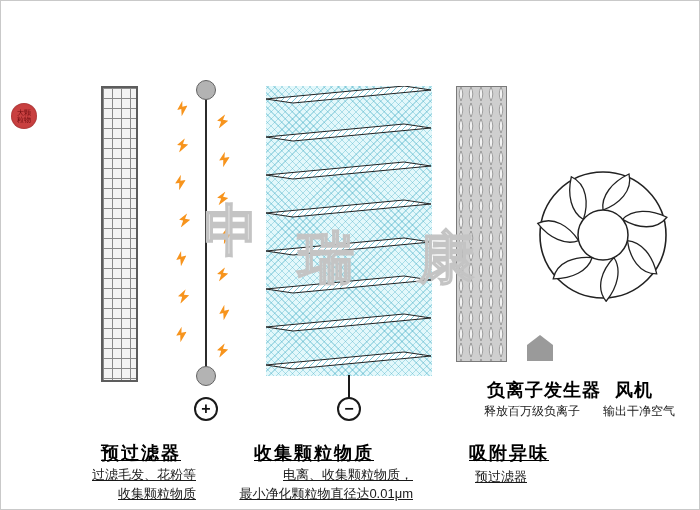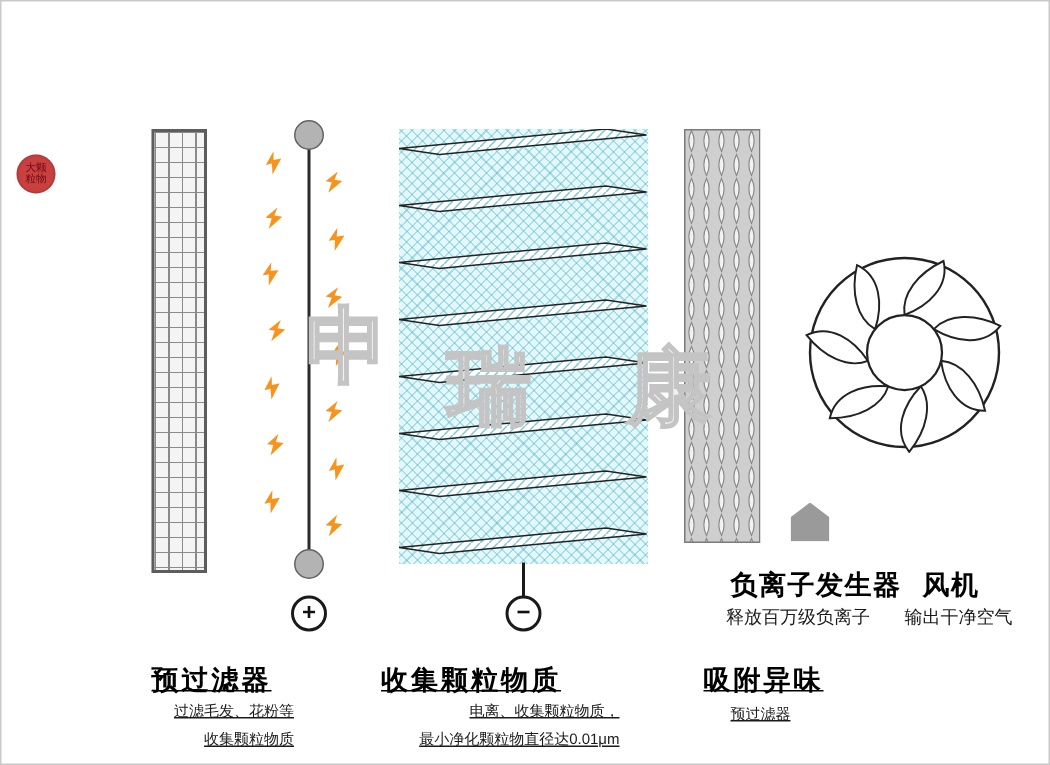--- a/index.html
+++ b/index.html
@@ -61,21 +61,21 @@
   .fan{position:absolute;left:535px;top:167px;}
   
   .wm{
     position:absolute;font-size:56px;font-weight:700;letter-spacing:0;
     color:rgba(200,200,200,.25);-webkit-text-stroke:1.5px var(--watermark,#c4c4c4);
     pointer-events:none;user-select:none;
   }
   
   .label{position:absolute;text-align:right;text-decoration:underline;}
   .title{font-size:18px;font-weight:bold;letter-spacing:2px;color:#000;}
-  .desc{font-size:10px;color:#1a1a1a;line-height:19px;}
+  .desc{font-size:13px;color:#1a1a1a;line-height:19px;}
   .sub-title{position:absolute;font-size:18px;font-weight:bold;color:#000;letter-spacing:1px;}
   .sub-desc{position:absolute;font-size:12px;color:#1a1a1a;}
 </style>
 </head>
 <body>
 
 <div class="stage">
 
   <div class="badge">
     <span>大颗粒物</span>

